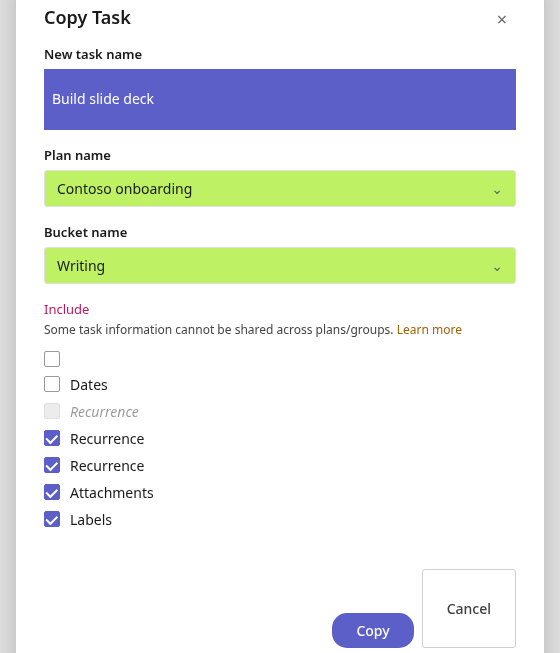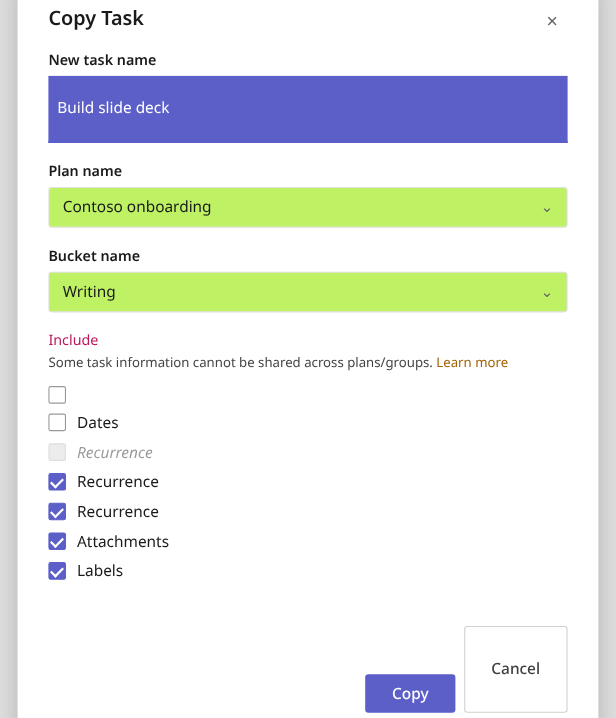--- a/index.html
+++ b/index.html
@@ -161,21 +161,21 @@
       gap: 8px;
       margin-top: 24px;
       padding-top: 16px;
     }
 
     .btn-primary {
       background: #5b5fc7;
       color: #ffffff;
       border: none;
       padding: 8px 24px;
-      border-radius: 3px;
+      border-radius: 15px;
       font-size: 14px;
       font-weight: 500;
       cursor: pointer;
       margin-top: 44px;
     }
 
     .btn-secondary {
       background: #ffffff;
       color: #404040;
       border: 1px solid #d0d0d0;

